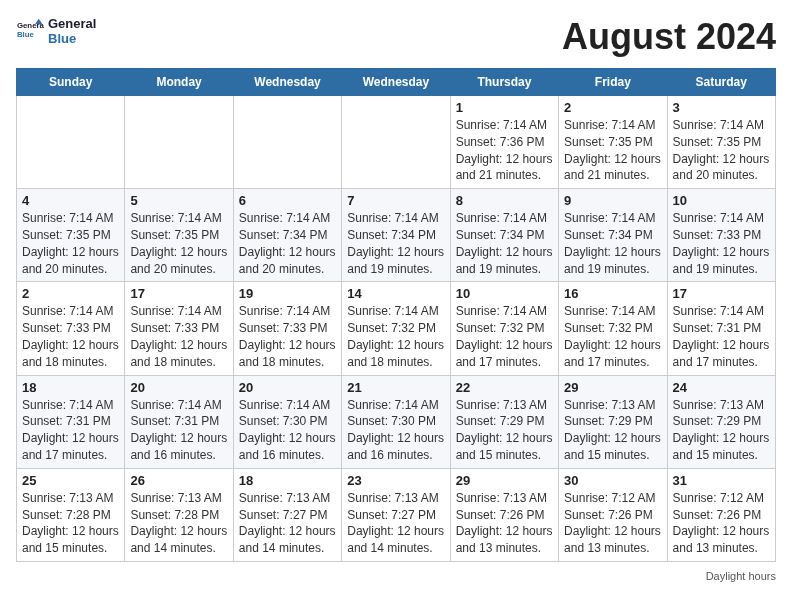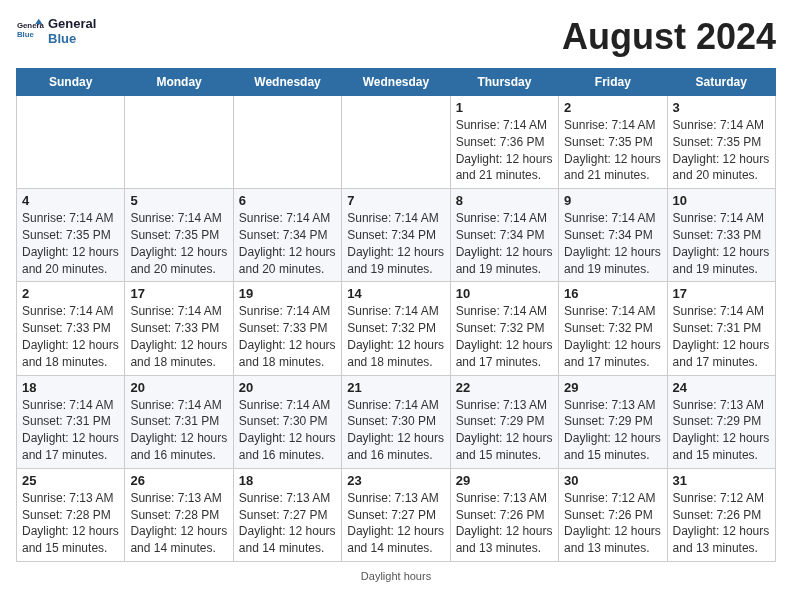--- a/index.html
+++ b/index.html
@@ -70,21 +70,21 @@
     .day-info {
       color: #333;
       font-size: 12px;
       line-height: 1.4;
     }
     .empty { background: #fff !important; }
     .footer-note {
       margin-top: 8px;
       font-size: 11px;
       color: #555;
-      text-align: center;
+      text-align: right;
     }
   </style>
 </head>
 <body>
 
 <div class="header">
   <div class="logo">
     <svg class="logo-icon" viewBox="0 0 32 32">
       <rect x="0" y="0" width="32" height="32" fill="white"></rect>
 

